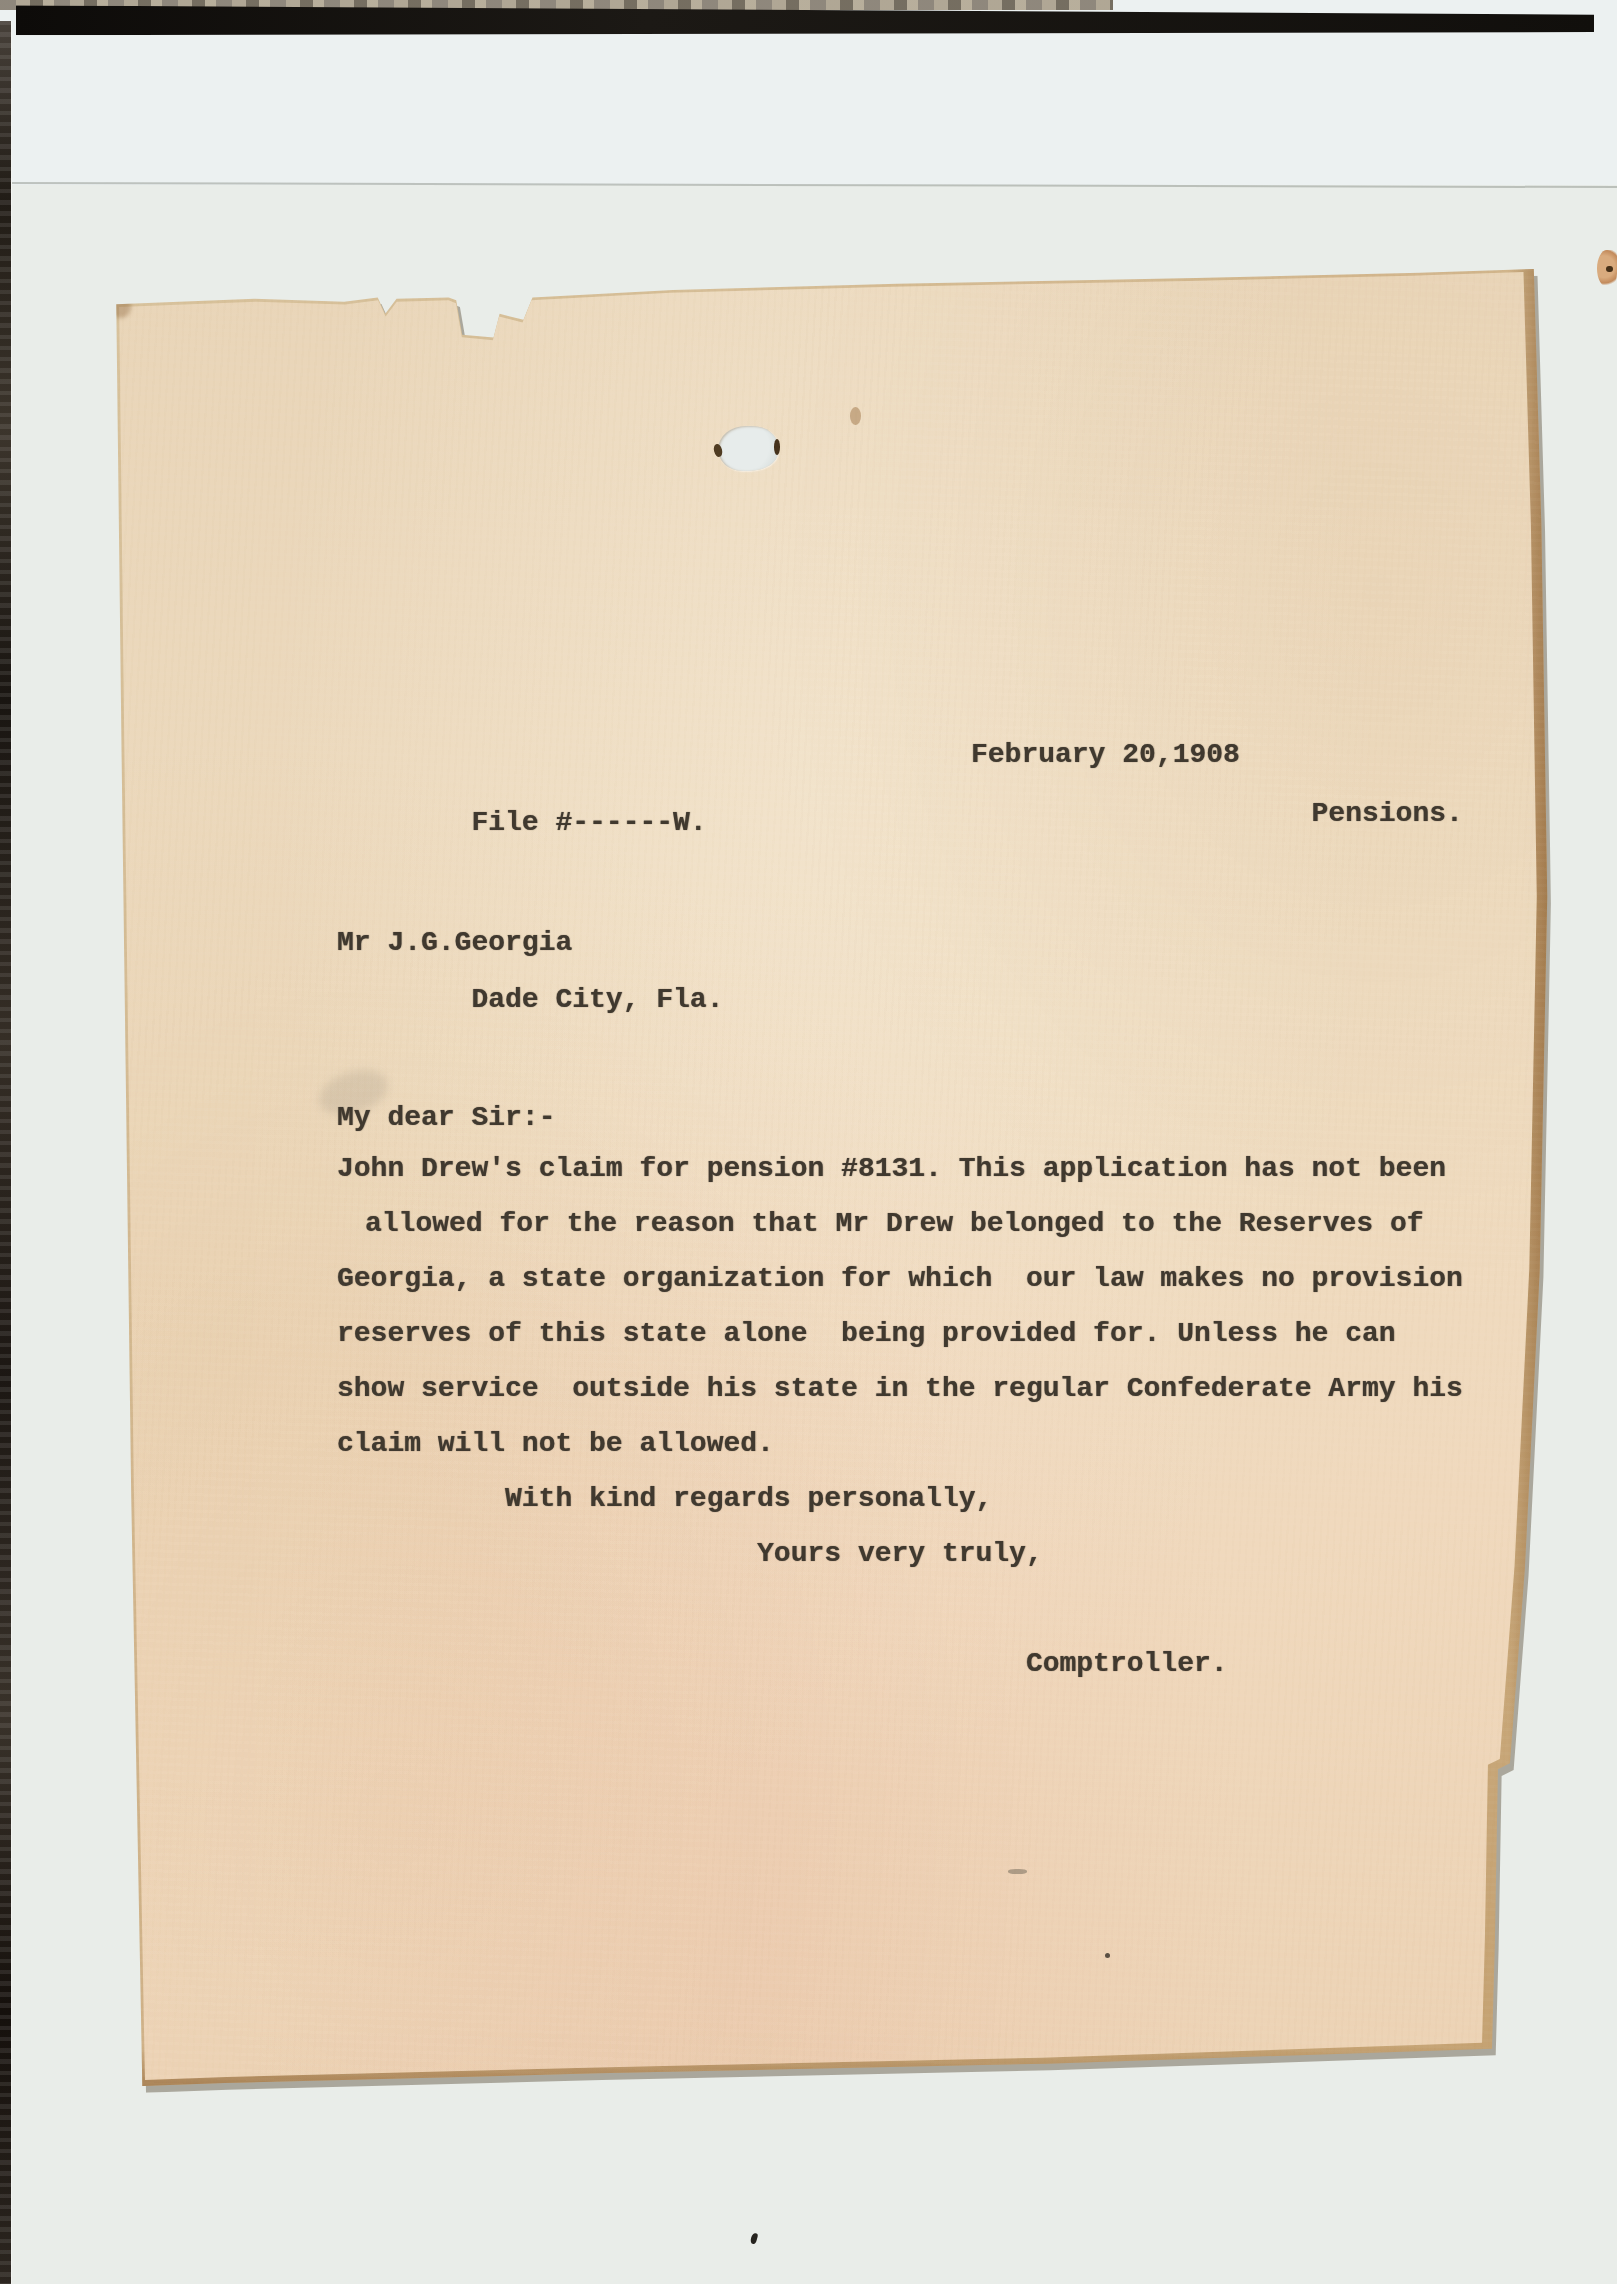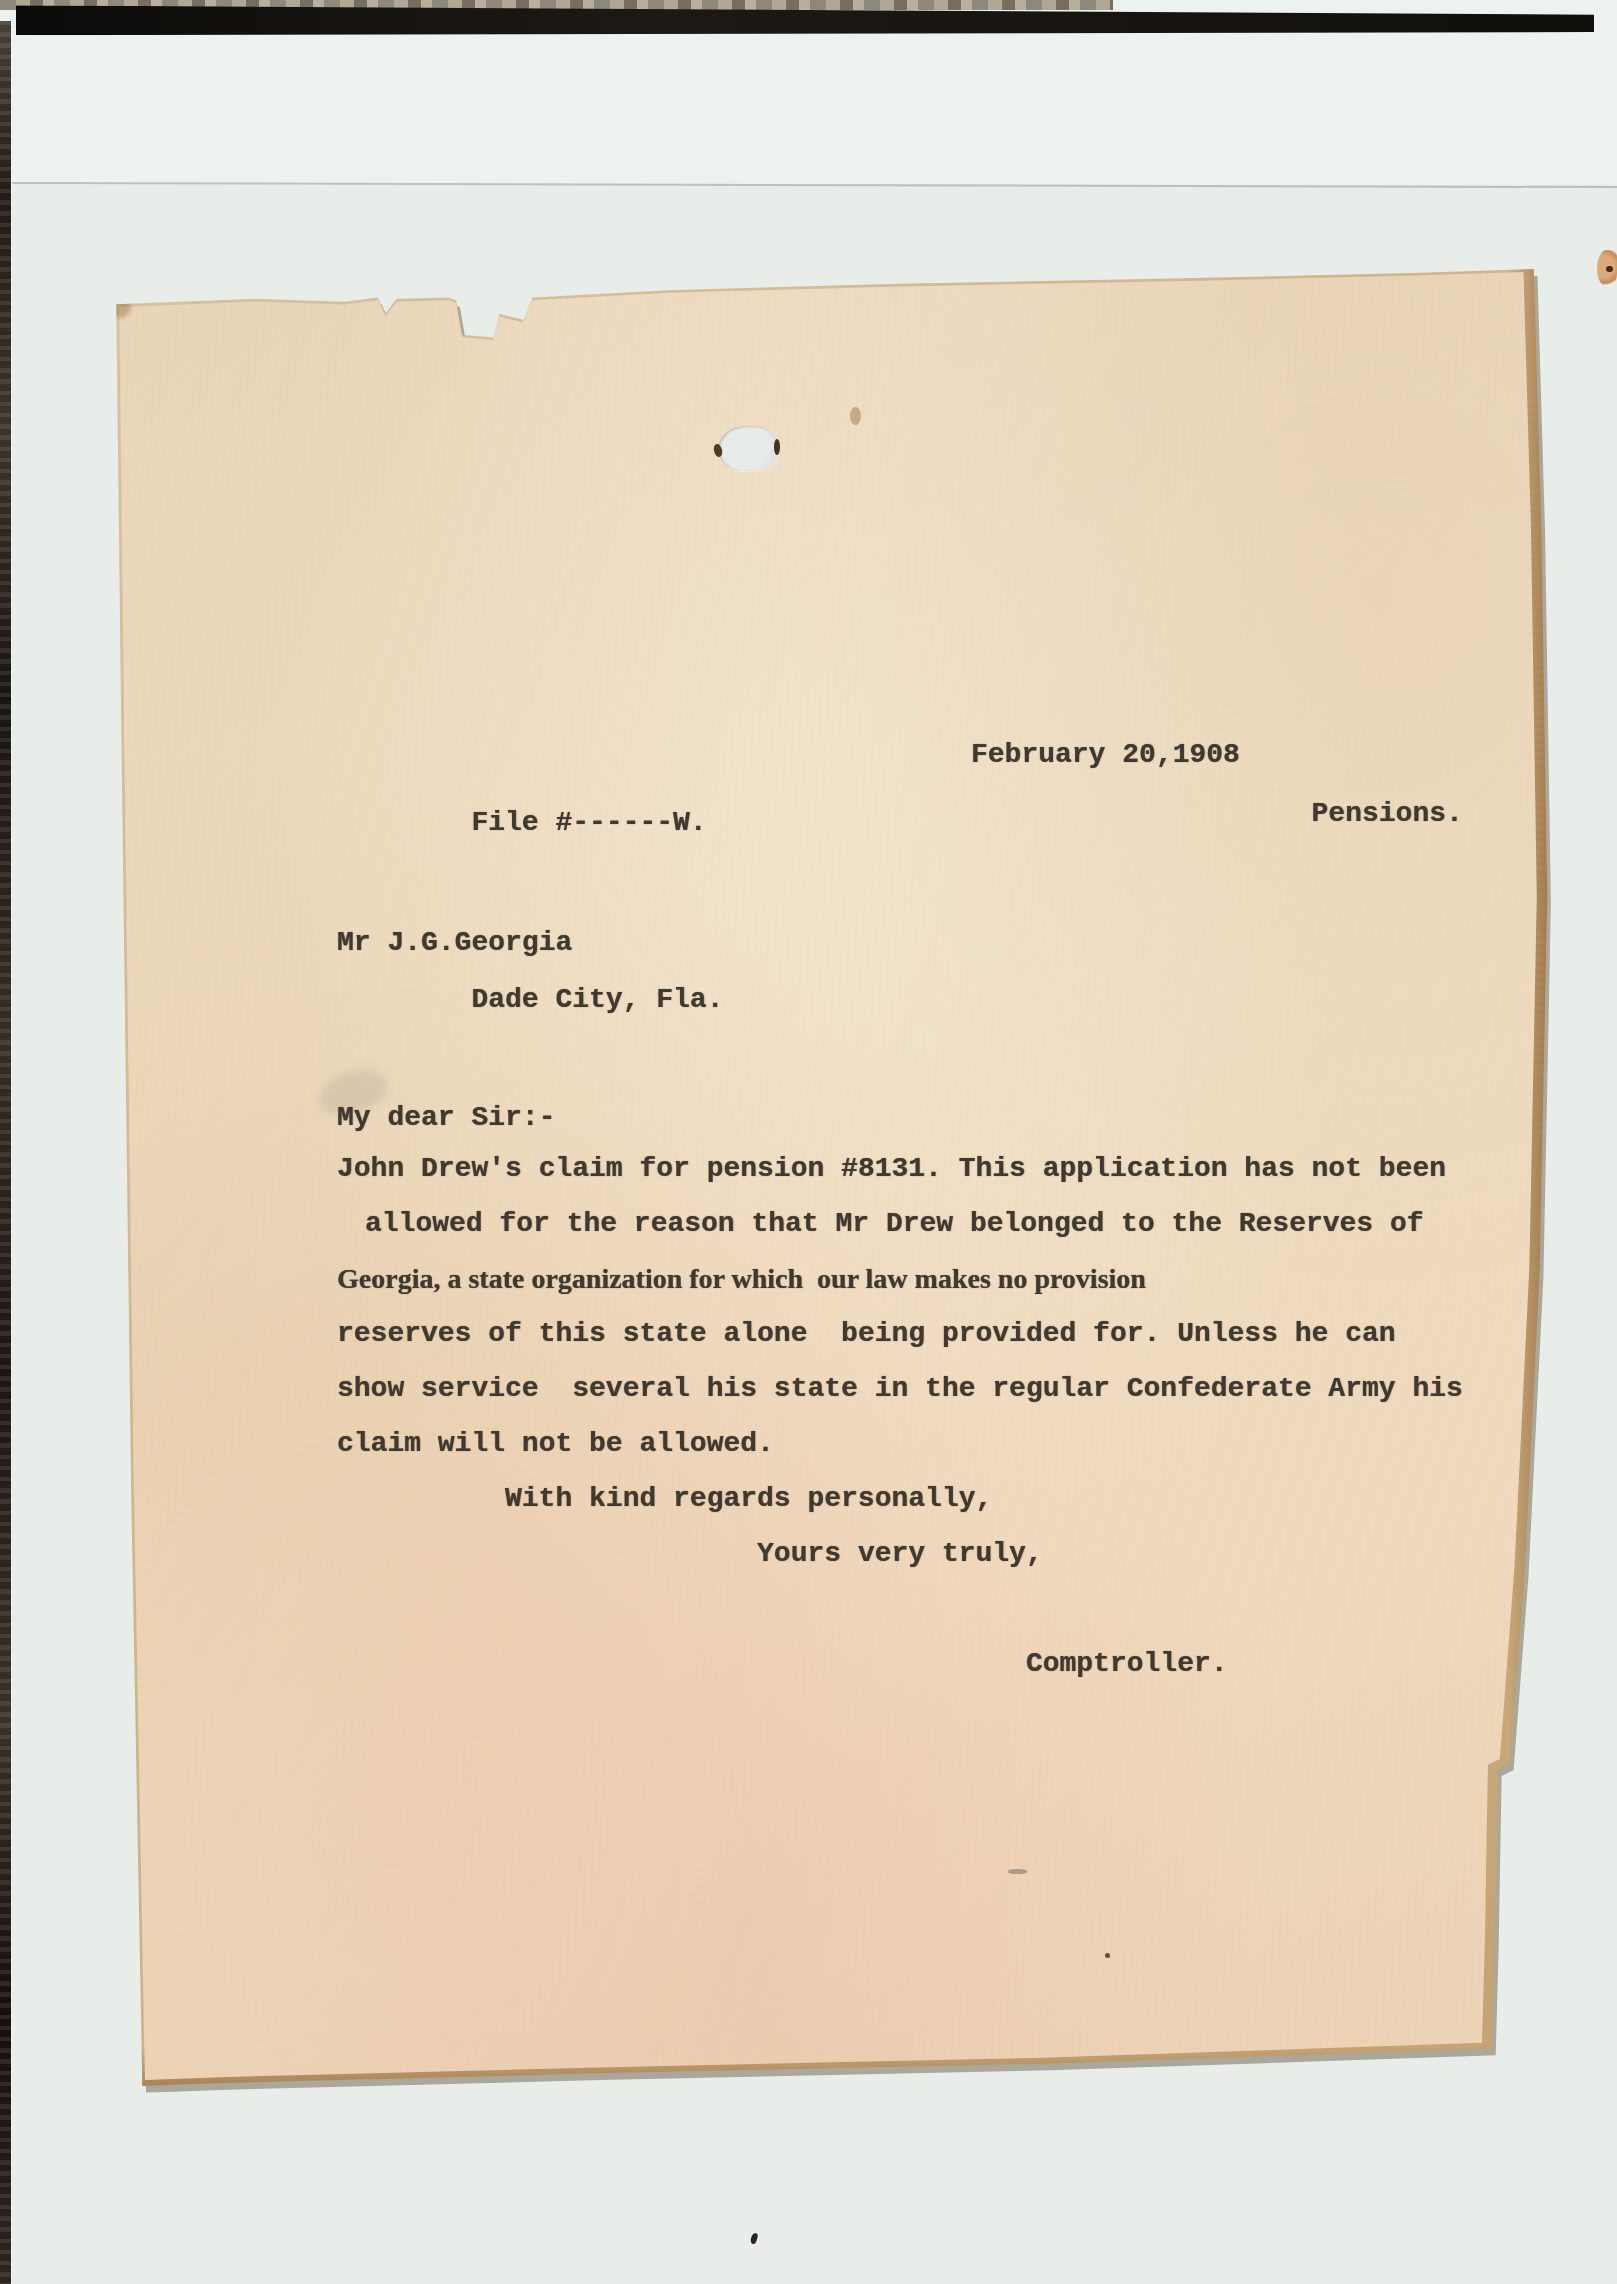--- a/index.html
+++ b/index.html
@@ -123,23 +123,23 @@
         <span>File #------W.</span>
         <span class="date">February 20,1908</span>
       </div>
       <div class="line l-pensions">Pensions.</div>
       <div class="line l-recipient">Mr J.G.Georgia</div>
       <div class="line l-city">Dade City, Fla.</div>
       <div class="line l-salutation">My dear Sir:-</div>
       <div class="body-lines">
           <div class="line" style="padding-left: 0ch;">John Drew's claim for pension #8131. This application has not been</div>
           <div class="line" style="padding-left: 0ch; margin-left: 28px;">allowed for the reason that Mr Drew belonged to the Reserves of</div>
-          <div class="line" style="padding-left: 0ch; font-family: Liberation Serif, serif;">Georgia, a state organization for which  our law makes no provision</div>
+          <div class="line" style="padding-left: 0ch;">Georgia, a state organization for which  our law makes no provision</div>
           <div class="line" style="padding-left: 0ch;">reserves of this state alone  being provided for. Unless he can</div>
-          <div class="line" style="padding-left: 0ch;">show service  several his state in the regular Confederate Army his</div>
+          <div class="line" style="padding-left: 0ch;">show service  outside his state in the regular Confederate Army his</div>
           <div class="line" style="padding-left: 0ch;">claim will not be allowed.</div>
           <div class="line" style="padding-left: 10ch;">With kind regards personally,</div>
           <div class="line" style="padding-left: 25ch;">Yours very truly,</div>
         </div>
       <div class="line l-signature">Comptroller.</div>
     </div>
   </div>
 </div>
 
 

